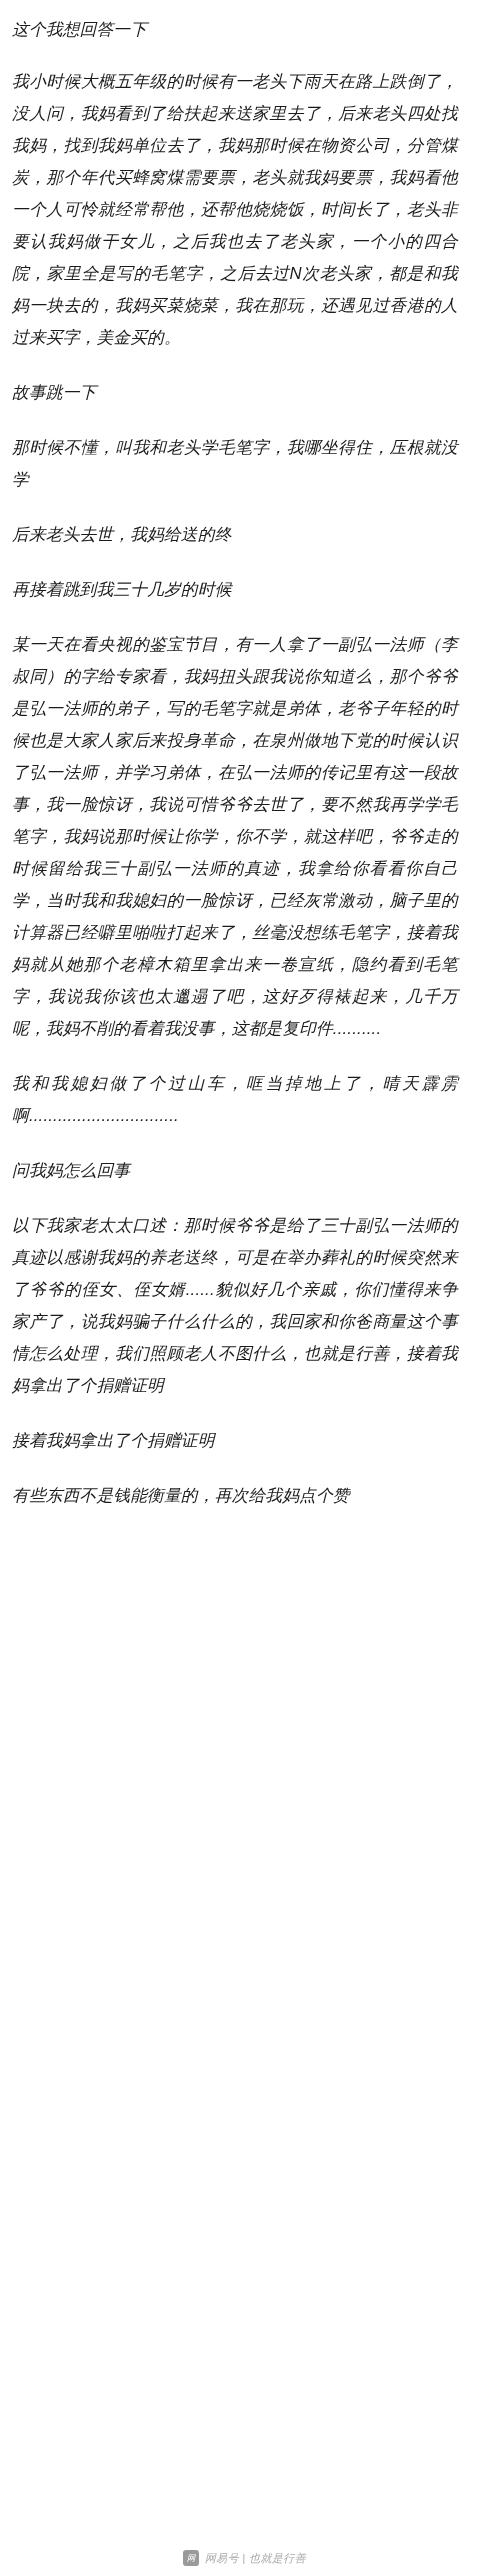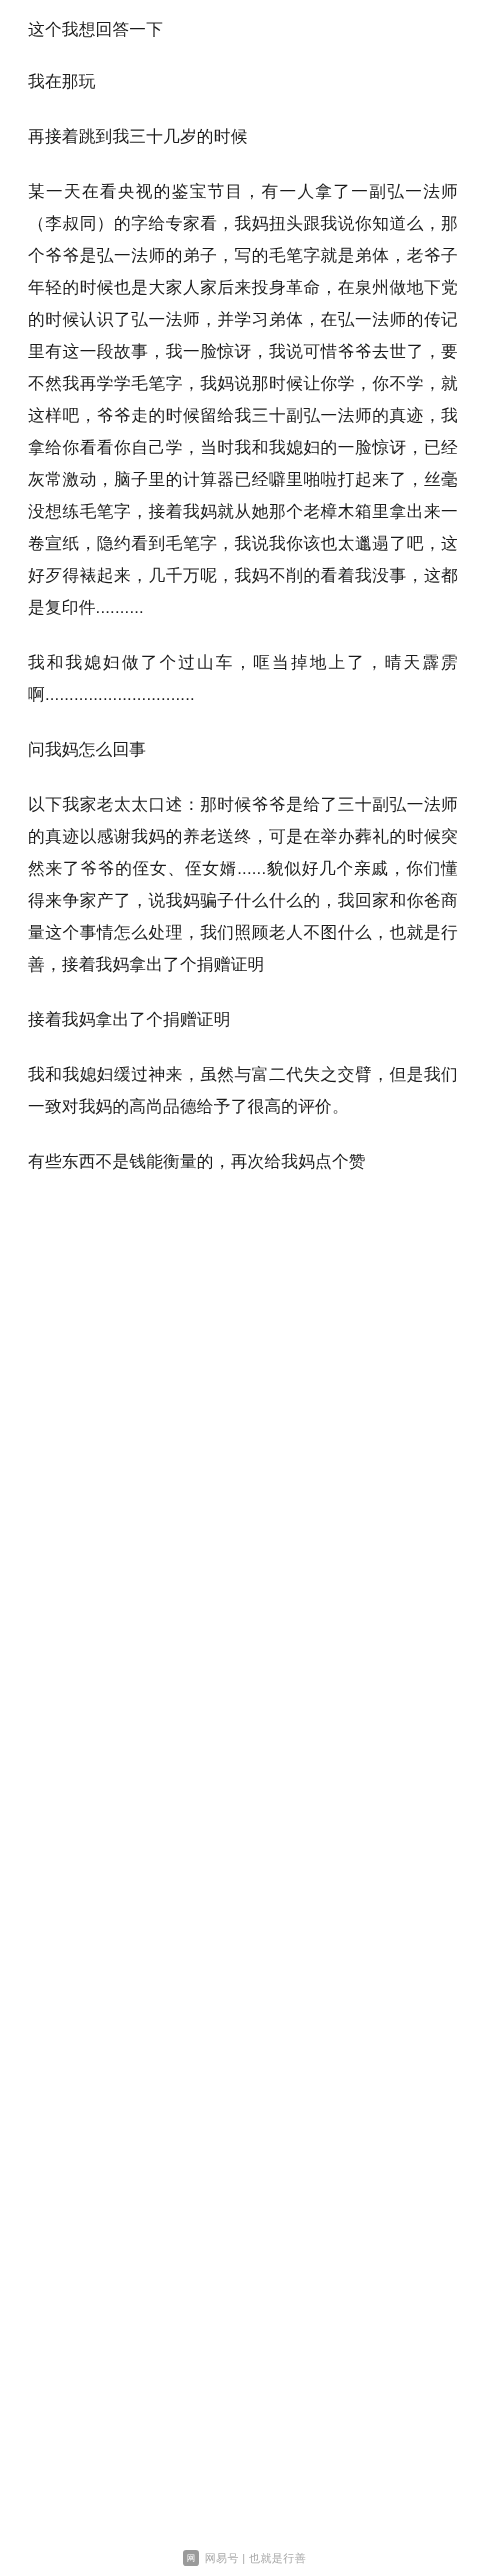--- a/index.html
+++ b/index.html
@@ -10,22 +10,23 @@
   body {
     width: 489px;
     font-family: "Liberation Sans", "DejaVu Sans", sans-serif;
     color: #1a1a1a;
   }
   .page {
     width: 478px;
     min-height: 2576px;
     background: #ffffff;
     box-sizing: border-box;
-    padding: 14px 20px 0 28px;
+    padding: 14px 20px 0 12px;
     position: relative;
+    font-style: italic;
   }
   .para {
     font-size: 16.7px;
     line-height: 32px;
     color: #1b1b1b;
     margin: 0 0 23px 0;
     text-align: justify;
     text-justify: inter-ideograph;
     letter-spacing: 0.2px;
     word-break: break-all;
@@ -65,28 +66,30 @@
     color: #a8a8a8;
     letter-spacing: 0.4px;
   }
 </style>
 </head>
 <body>
 
 <div class="page">
 
   <p class="para first">这个我想回答一下</p>
-  <p class="para short">我在那玩</p>
+  <p class="para">我小时候大概五年级的时候有一老头下雨天在路上跌倒了，没人问，我妈看到了给扶起来送家里去了，后来老头四处找我妈，找到我妈单位去了，我妈那时候在物资公司，分管煤炭，那个年代买蜂窝煤需要票，老头就我妈要票，我妈看他一个人可怜就经常帮他，还帮他烧烧饭，时间长了，老头非要认我妈做干女儿，之后我也去了老头家，一个小的四合院，家里全是写的毛笔字，之后去过N次老头家，都是和我妈一块去的，我妈买菜烧菜，我在那玩，还遇见过香港的人过来买字，美金买的。</p>
+  <p class="para short">故事跳一下</p>
+  <p class="para">那时候不懂，叫我和老头学毛笔字，我哪坐得住，压根就没学</p>
+  <p class="para short">后来老头去世，我妈给送的终</p>
   <p class="para short">再接着跳到我三十几岁的时候</p>
   <p class="para">某一天在看央视的鉴宝节目，有一人拿了一副弘一法师（李叔同）的字给专家看，我妈扭头跟我说你知道么，那个爷爷是弘一法师的弟子，写的毛笔字就是弟体，老爷子年轻的时候也是大家人家后来投身革命，在泉州做地下党的时候认识了弘一法师，并学习弟体，在弘一法师的传记里有这一段故事，我一脸惊讶，我说可惜爷爷去世了，要不然我再学学毛笔字，我妈说那时候让你学，你不学，就这样吧，爷爷走的时候留给我三十副弘一法师的真迹，我拿给你看看你自己学，当时我和我媳妇的一脸惊讶，已经灰常激动，脑子里的计算器已经噼里啪啦打起来了，丝毫没想练毛笔字，接着我妈就从她那个老樟木箱里拿出来一卷宣纸，隐约看到毛笔字，我说我你该也太邋遢了吧，这好歹得裱起来，几千万呢，我妈不削的看着我没事，这都是复印件..........</p>
   <p class="para">我和我媳妇做了个过山车，哐当掉地上了，晴天霹雳啊...............................</p>
   <p class="para short">问我妈怎么回事</p>
   <p class="para">以下我家老太太口述：那时候爷爷是给了三十副弘一法师的真迹以感谢我妈的养老送终，可是在举办葬礼的时候突然来了爷爷的侄女、侄女婿......貌似好几个亲戚，你们懂得来争家产了，说我妈骗子什么什么的，我回家和你爸商量这个事情怎么处理，我们照顾老人不图什么，也就是行善，接着我妈拿出了个捐赠证明</p>
   <p class="para short">接着我妈拿出了个捐赠证明</p>
-  <p class="para">我和我媳妇缓过神来，虽然与富二代失之交臂，但是我们一致对我妈的高尚品德给予了很高的评价。</p>
   <p class="para">有些东西不是钱能衡量的，再次给我妈点个赞</p>
 
   <div class="footer">
     <span class="footer-logo">网</span>
     <span class="footer-text">网易号 | 也就是行善</span>
   </div>
 
 </div>
 
 

